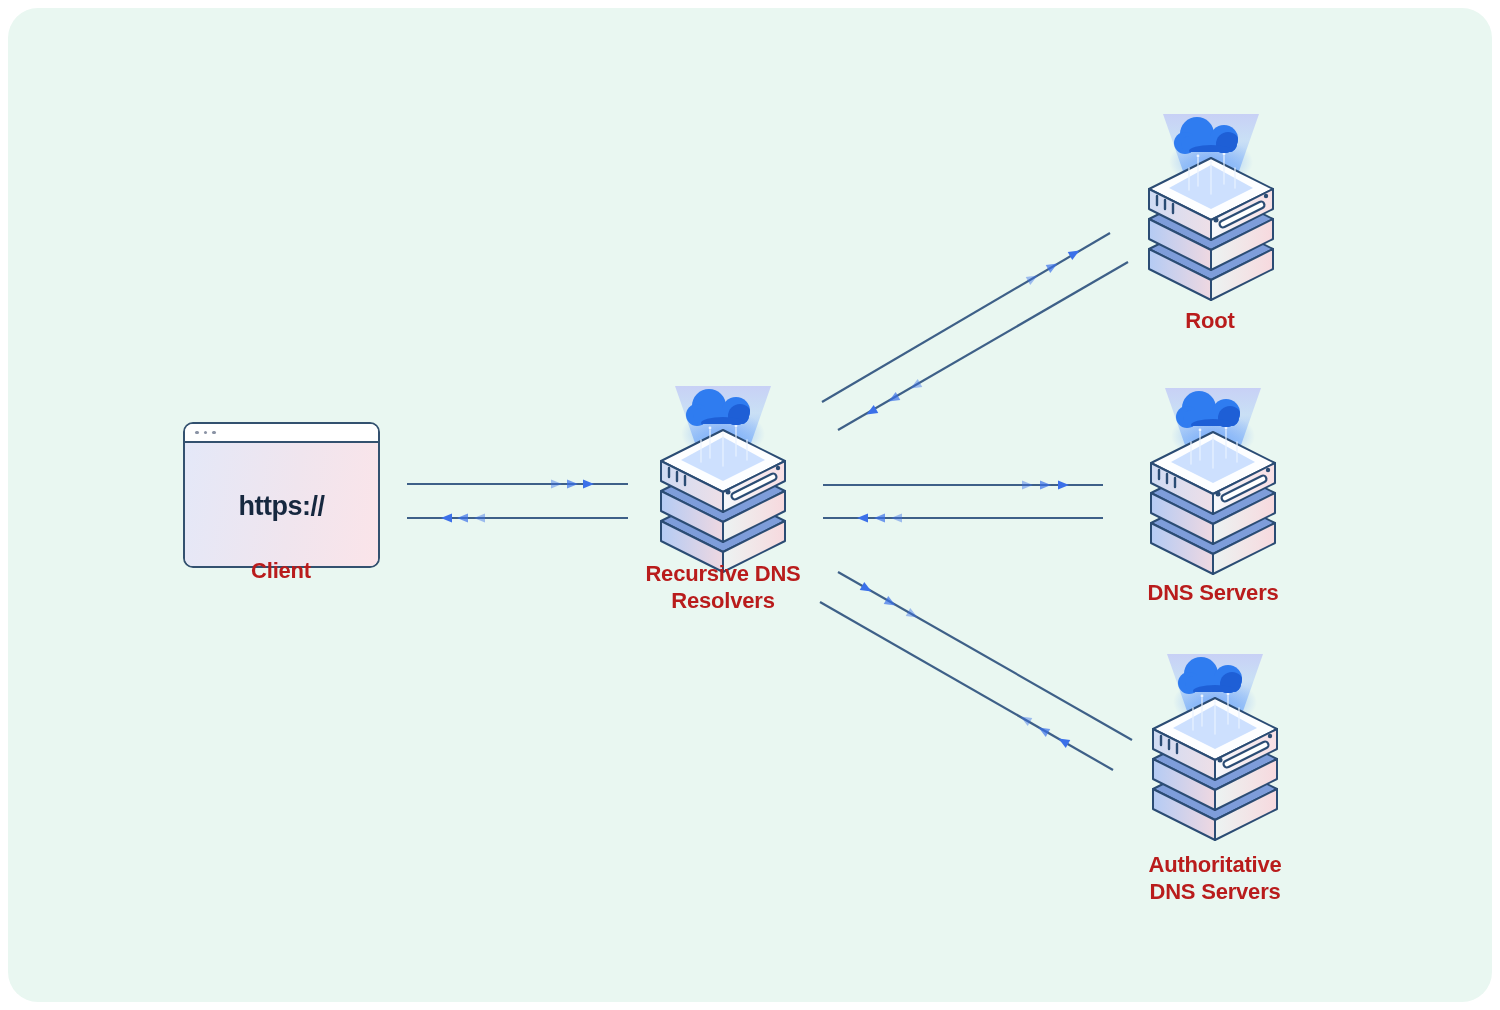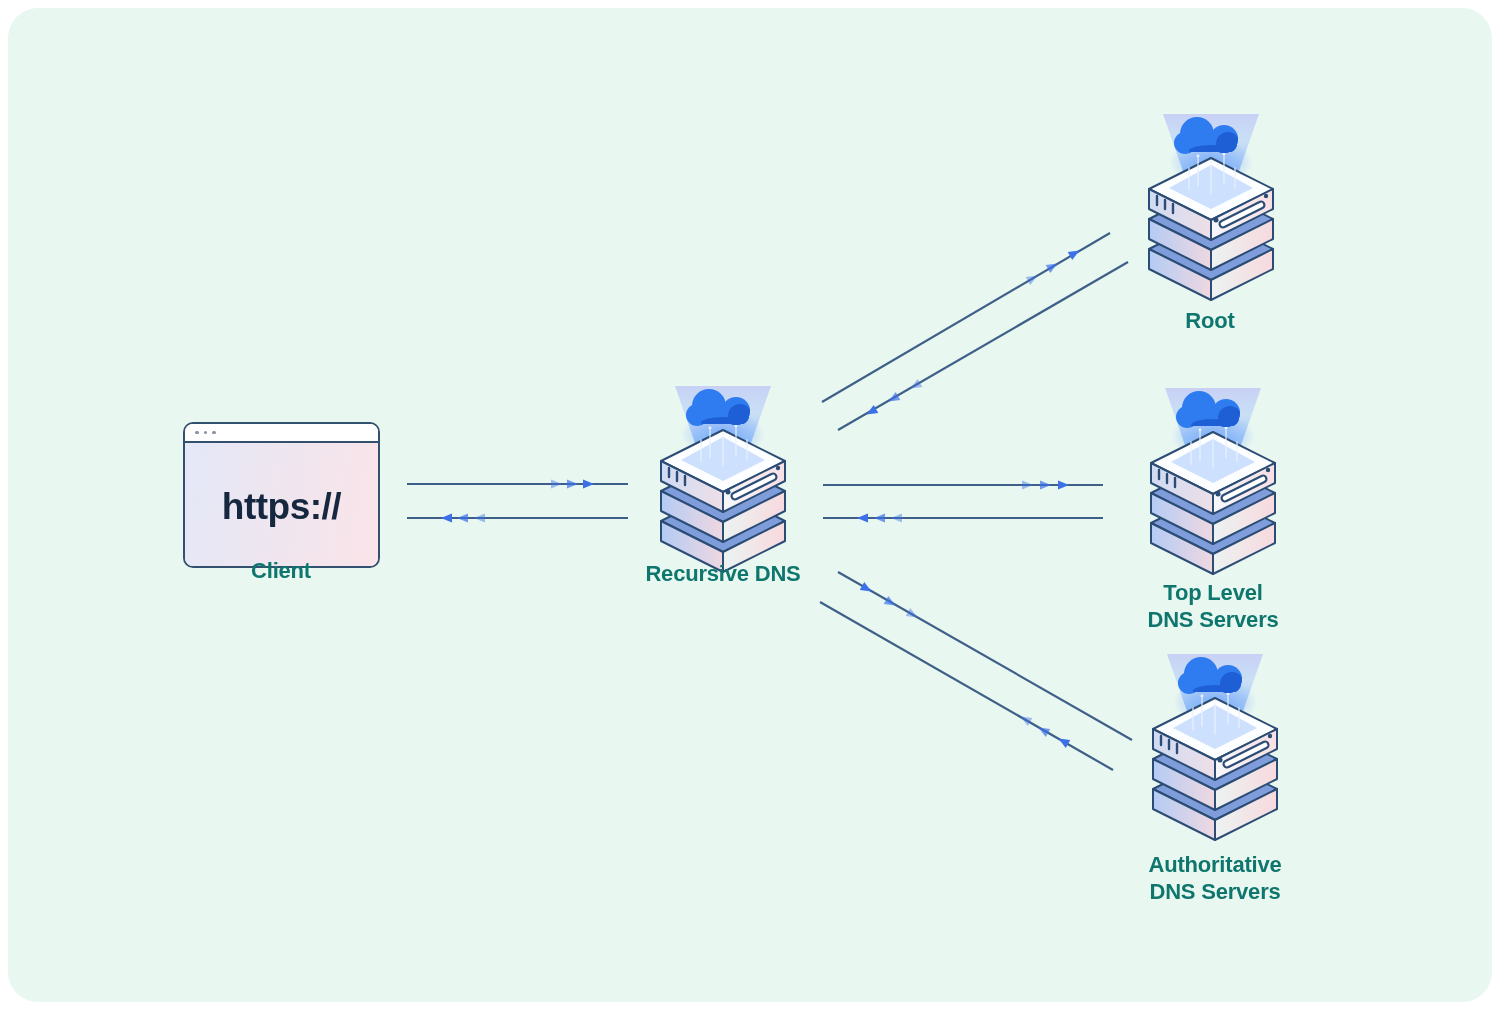--- a/index.html
+++ b/index.html
@@ -6,39 +6,39 @@
   body{
     width:1500px;height:1010px;position:relative;background:#ffffff;
     font-family:"Liberation Sans", sans-serif;overflow:hidden;
   }
   .canvas{
     position:absolute;left:8px;top:8px;right:8px;bottom:8px;
     background:#e9f7f1;border-radius:30px;
   }
   .wires{position:absolute;left:0;top:0;width:1500px;height:1010px;pointer-events:none;}
   .node-label{
-    position:absolute;text-align:center;color:#0f766e;font-weight:700;
+    position:absolute;text-align:center;color:#b91c1c;font-weight:700;
     font-size:22px;line-height:27px;letter-spacing:-0.2px;
   }
   
   .browser{
     position:absolute;left:183px;top:422px;width:197px;height:146px;
     border:2px solid #33516f;border-radius:10px;background:#ffffff;
     box-sizing:border-box;overflow:hidden;
   }
   .browser-titlebar{
     height:17px;background:#ffffff;border-bottom:2px solid #33516f;
     display:flex;align-items:center;padding-left:10px;gap:5px;
   }
   .browser-dot{width:3.5px;height:3.5px;border-radius:50%;background:#8a93a5;}
   .browser-body{
     height:127px;display:flex;align-items:center;justify-content:center;
     background:linear-gradient(100deg,#e4e8f8 0%,#f0e5ee 55%,#fbe4e9 100%);
   }
-  .browser-url{color:#16283f;font-weight:700;font-size:37px;letter-spacing:-0.5px;}
+  .browser-url{color:#16283f;font-weight:700;font-size:27px;letter-spacing:-0.5px;}
   .node-icon{position:absolute;width:140px;height:195px;}
   #icon-resolver{left:653px;top:378px;}
   #icon-root{left:1141px;top:106px;}
   #icon-tld{left:1143px;top:380px;}
   #icon-auth{left:1145px;top:646px;}
   #label-client{left:161px;top:557px;width:240px;}
   #label-resolver{left:593px;top:560px;width:260px;}
   #label-root{left:1080px;top:307px;width:260px;}
   #label-tld{left:1082px;top:579px;width:262px;}
   #label-auth{left:1084px;top:851px;width:262px;}
@@ -200,34 +200,34 @@
     <span class="browser-url">https://</span>
   </div>
 </div>
 <div class="node-label" id="label-client">Client</div>
 
 <svg class="node-icon" id="icon-resolver">
     <use href="#srv"></use>
   </svg>
 <div class="node-label" id="label-resolver">
   <div>Recursive DNS</div>
+  <div>Resolvers</div>
 </div>
 
 <svg class="node-icon" id="icon-root">
     <use href="#srv"></use>
   </svg>
 <div class="node-label" id="label-root">
   <div>Root</div>
 </div>
 
 <svg class="node-icon" id="icon-tld">
     <use href="#srv"></use>
   </svg>
 <div class="node-label" id="label-tld">
-  <div>Top Level</div>
   <div>DNS Servers</div>
 </div>
 
 <svg class="node-icon" id="icon-auth">
     <use href="#srv"></use>
   </svg>
 <div class="node-label" id="label-auth">
   <div>Authoritative</div>
   <div>DNS Servers</div>
 </div>

